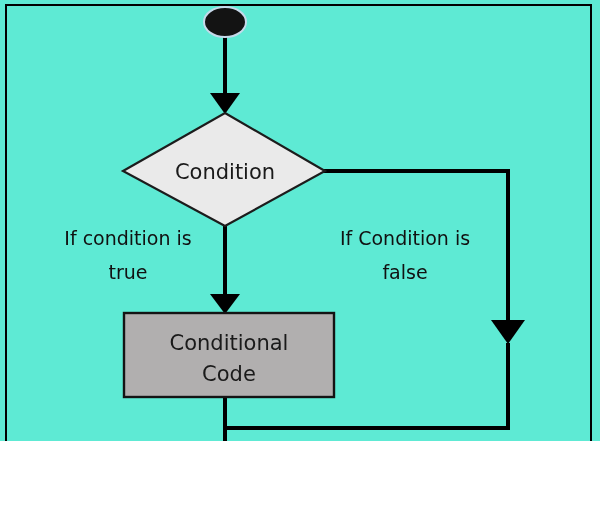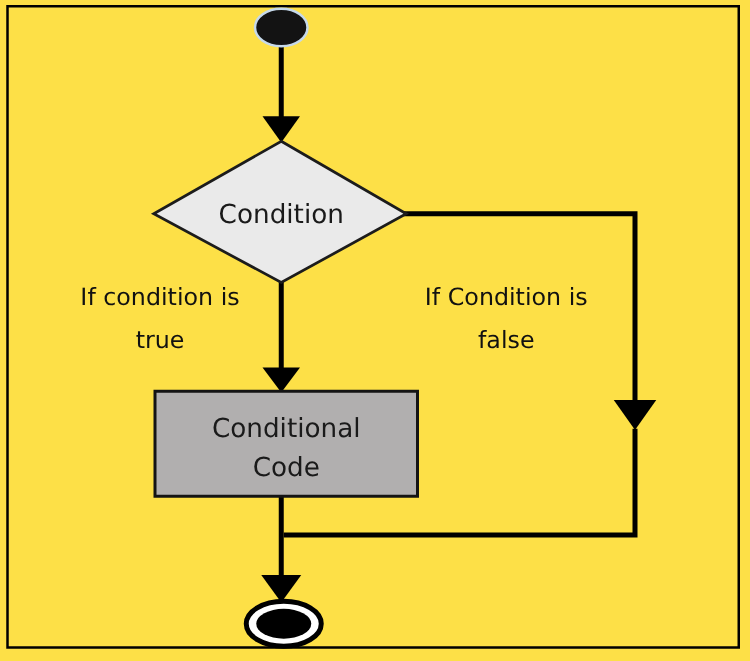--- a/index.html
+++ b/index.html
@@ -3,22 +3,22 @@
 <meta charset="utf-8">
 <style>
   html, body {
     margin: 0;
     padding: 0;
     background: #ffffff;
   }
   #canvas {
     position: relative;
     width: 600px;
-    height: 529px;
-    background: #fde047;
+    height: 441px;
+    background: #5eead4;
     font-family: "DejaVu Sans", sans-serif;
     overflow: hidden;
   }
   #frame {
     position: absolute;
     left: 5px;
     top: 4px;
     width: 587px;
     height: 515px;
     border: 2px solid #000000;

